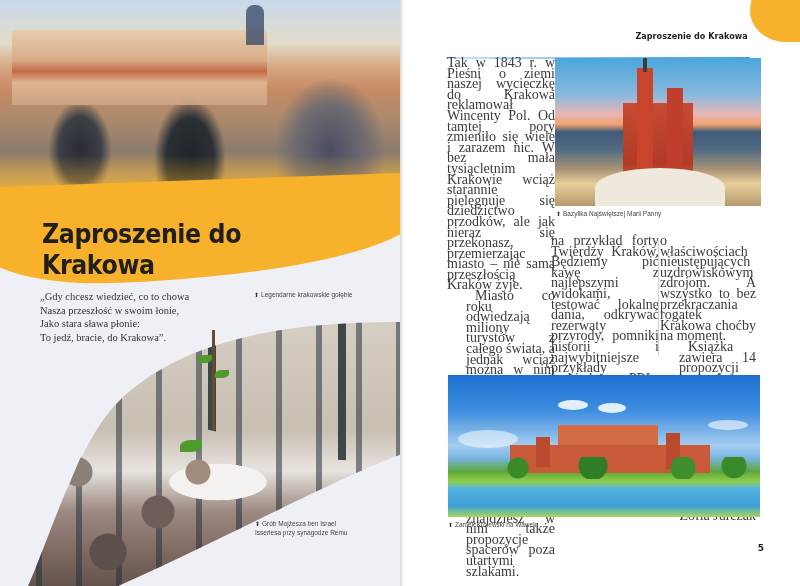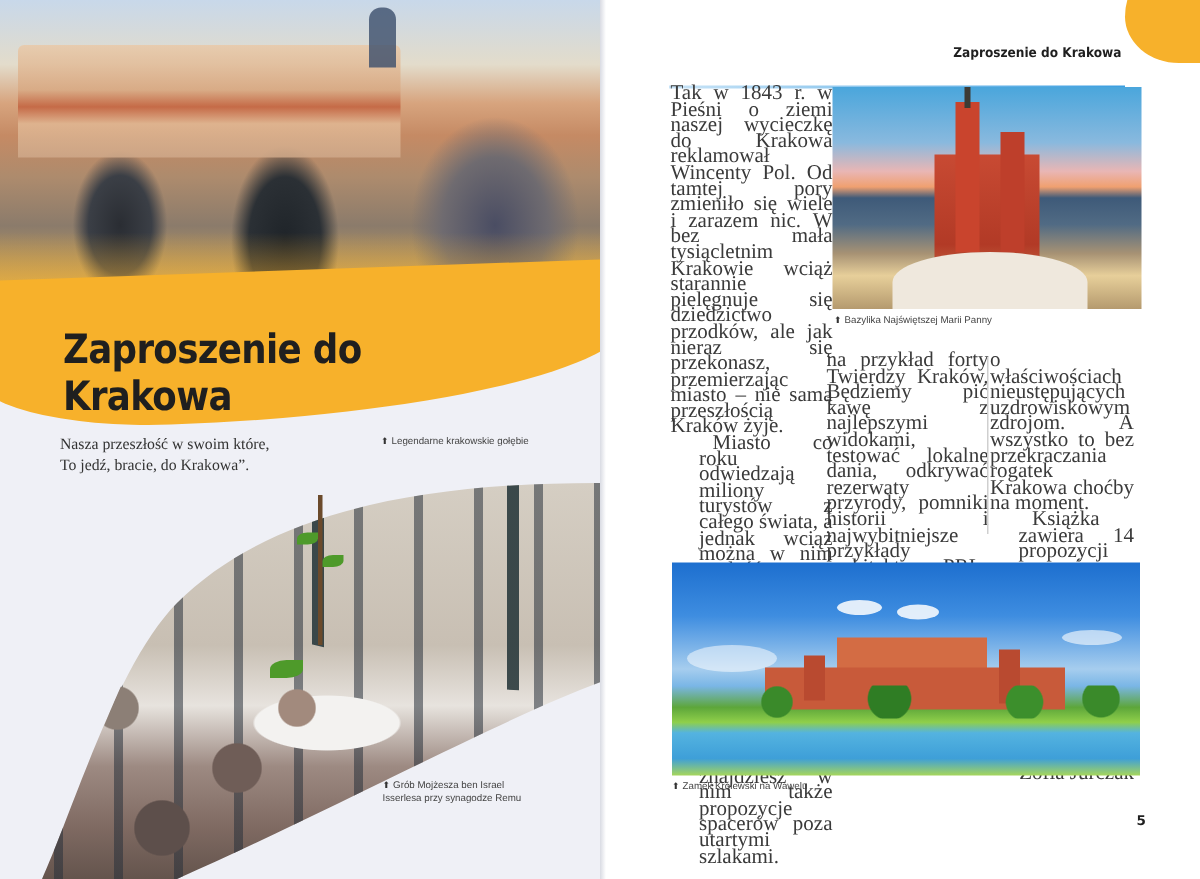--- a/index.html
+++ b/index.html
@@ -172,21 +172,23 @@
   <div class="page-left">
     <div class="hero-photo">
       <div class="hero-building"></div>
       <div class="hero-tower"></div>
     </div>
     <div class="yellow-fade"></div>
     <div class="yellow-band"></div>
     <div class="page-title">Zaproszenie do Krakowa</div>
 
     <div class="quote">
-      <div>Nasza przeszłość w swoim które,</div>
+      <div>„Gdy chcesz wiedzieć, co to chowa</div>
+      <div>Nasza przeszłość w swoim łonie,</div>
+      <div>Jako stara sława płonie:</div>
       <div>To jedź, bracie, do Krakowa”.</div>
     </div>
 
     <div class="caption cap-pigeons">
       <span class="pin">⬆</span><span>Legendarne krakowskie gołębie</span>
     </div>
 
     <div class="grave-photo"></div>
     <div class="grave-bars"></div>
     <div class="grave-stones"></div>

